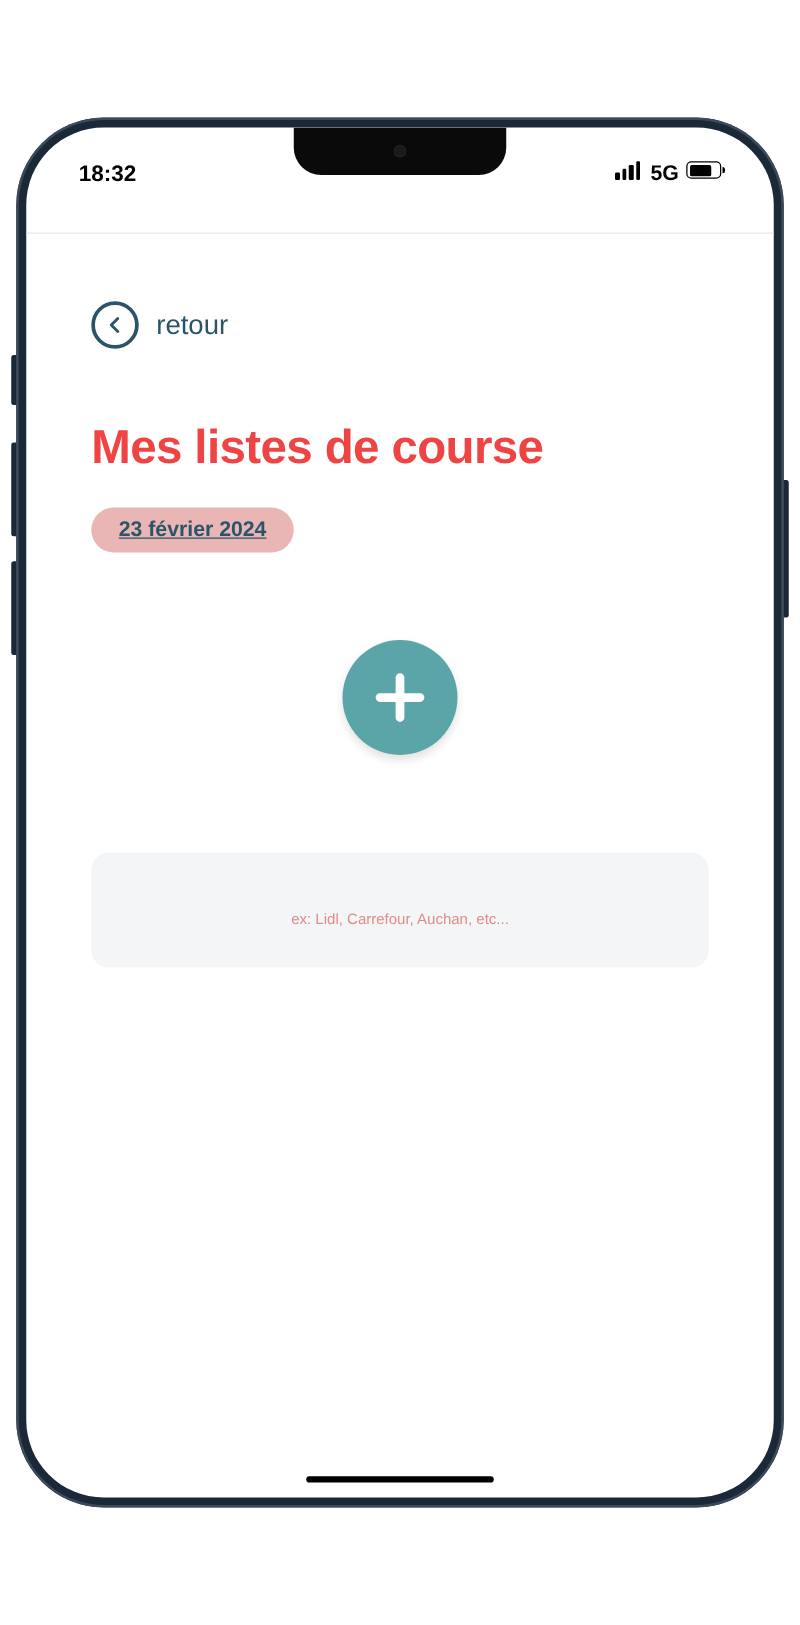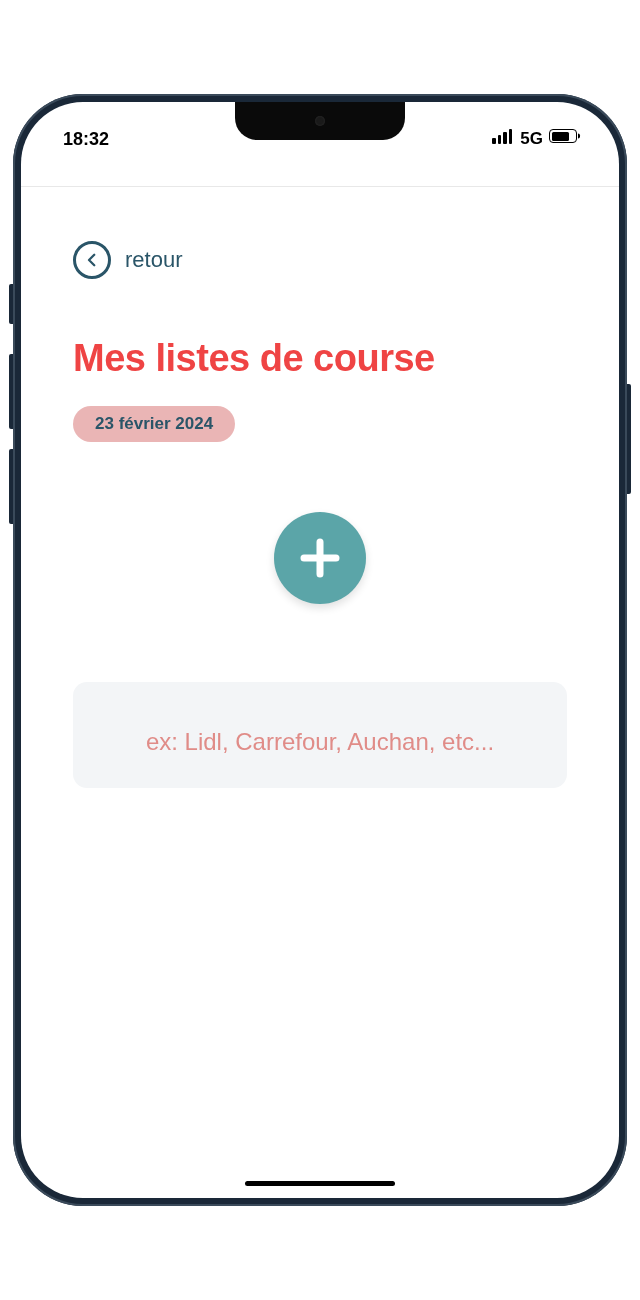--- a/index.html
+++ b/index.html
@@ -159,20 +159,21 @@
 
     .date-badge {
       display: inline-block;
       background: #eab5b5;
       color: #2a5568;
       font-weight: 700;
       font-size: 17px;
       padding: 8px 22px;
       border-radius: 22px;
       margin-top: 26px;
+      text-decoration: underline;
     }
 
     .add-wrap {
       display: flex;
       justify-content: center;
       margin-top: 70px;
     }
     .add-button {
       width: 92px;
       height: 92px;
@@ -193,21 +194,21 @@
       padding: 32px 28px;
       text-align: center;
     }
     .info-text {
       color: #2a5568;
       font-size: 20px;
       line-height: 1.5;
     }
     .info-example {
       color: #e08c88;
-      font-size: 24px;
+      font-size: 12px;
       margin-top: 14px;
     }
 
     .home-indicator {
       position: absolute;
       bottom: 12px;
       left: 50%;
       transform: translateX(-50%);
       width: 150px;
       height: 5px;

